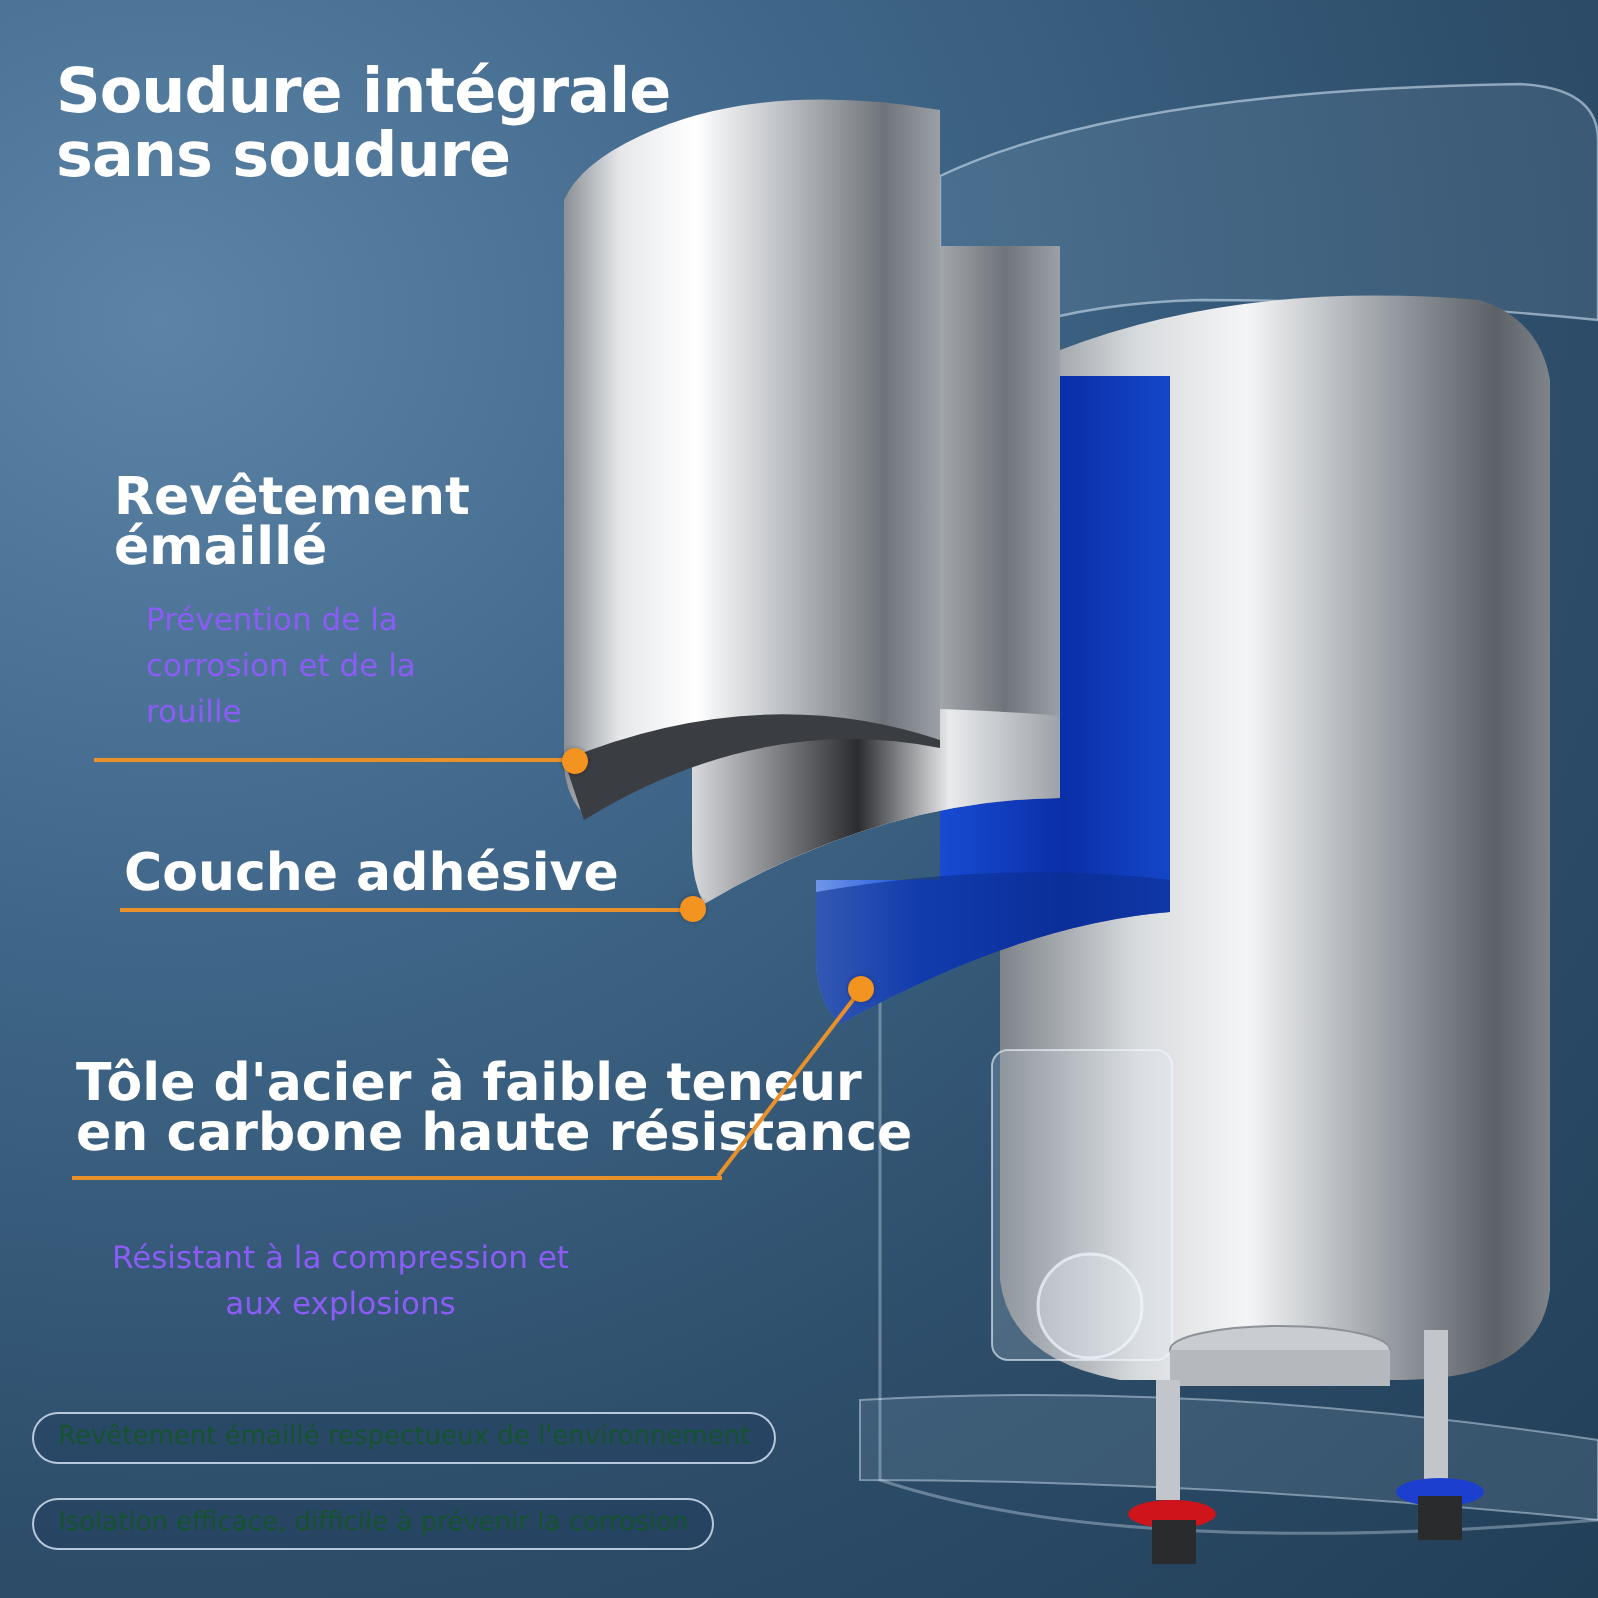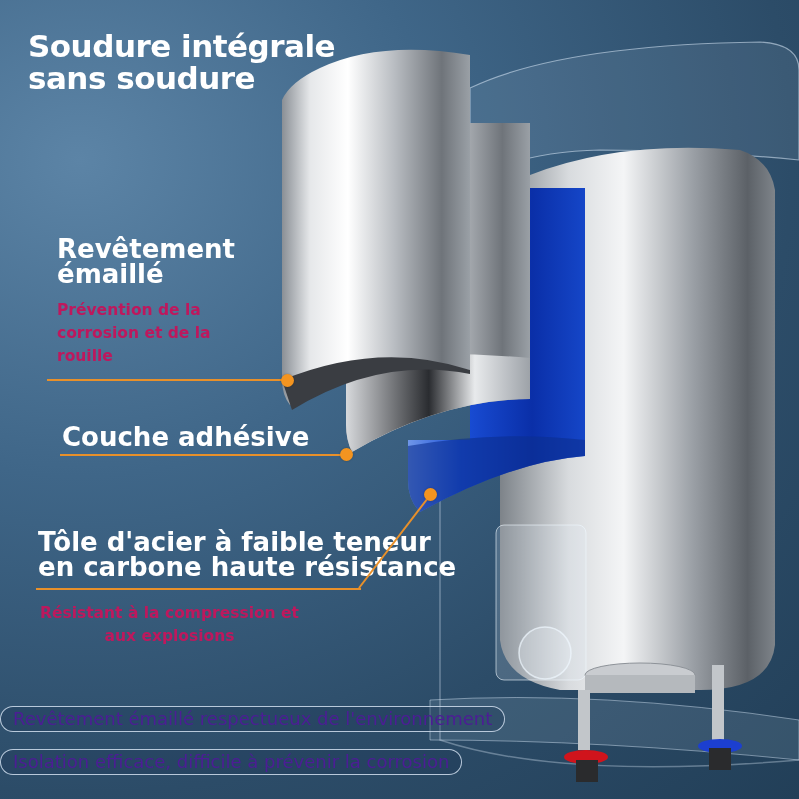--- a/index.html
+++ b/index.html
@@ -7,29 +7,29 @@
     width: 799px; height: 799px; overflow: hidden; position: relative;
     font-family: "DejaVu Sans", "Liberation Sans", sans-serif;
     background: radial-gradient(ellipse at 10% 20%, #5c84a6 0%, #3f6688 35%, #2c4c68 70%, #223f58 100%);
   }
   .abs { position: absolute; }
   .title {
     left: 28px; top: 30px; color: #ffffff; font-weight: bold;
     font-size: 31px; line-height: 32px; letter-spacing: -0.5px; margin: 0;
   }
   .feat-title { color: #fff; font-weight: bold; font-size: 26px; line-height: 25px; margin: 0; }
-  .feat-desc  { color: #be185d; font-size: 15.5px; line-height: 23px; margin: 0; font-weight: bold; }
+  .feat-desc  { color: #8b5cf6; font-size: 15.5px; line-height: 23px; margin: 16px; }
   .line { background: #e8902a; height: 2px; }
   .dot {
     width: 13px; height: 13px; border-radius: 50%; background: #f39420;
     box-shadow: 0 0 2px rgba(0,0,0,0.3);
   }
   .pill {
-    left: 0; height: 24px; border: 1.5px solid rgba(210,225,240,0.85);
-    border-radius: 13px; color: #4c1d95; font-size: 18px; line-height: 24px;
+    left: 16px; height: 24px; border: 1.5px solid rgba(210,225,240,0.85);
+    border-radius: 13px; color: #14532d; font-size: 13px; line-height: 24px;
     padding: 0 12px; background: rgba(30,55,85,0.35); white-space: nowrap;
   }
   svg.product { position: absolute; left: 0; top: 0; }
 </style>
 </head>
 <body>
 
 <svg class="product" width="799" height="799" viewBox="0 0 799 799">
   <defs>
     <linearGradient id="steel" x1="0" x2="1" y1="0" y2="0">

